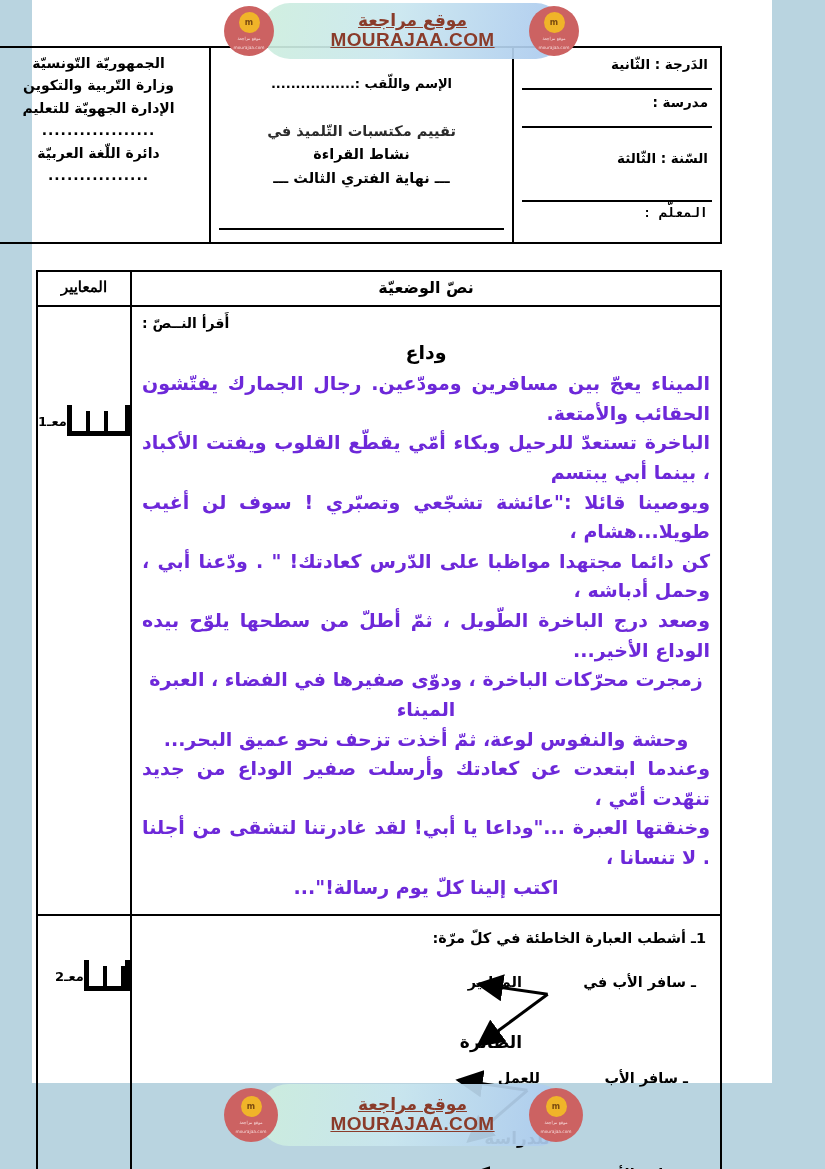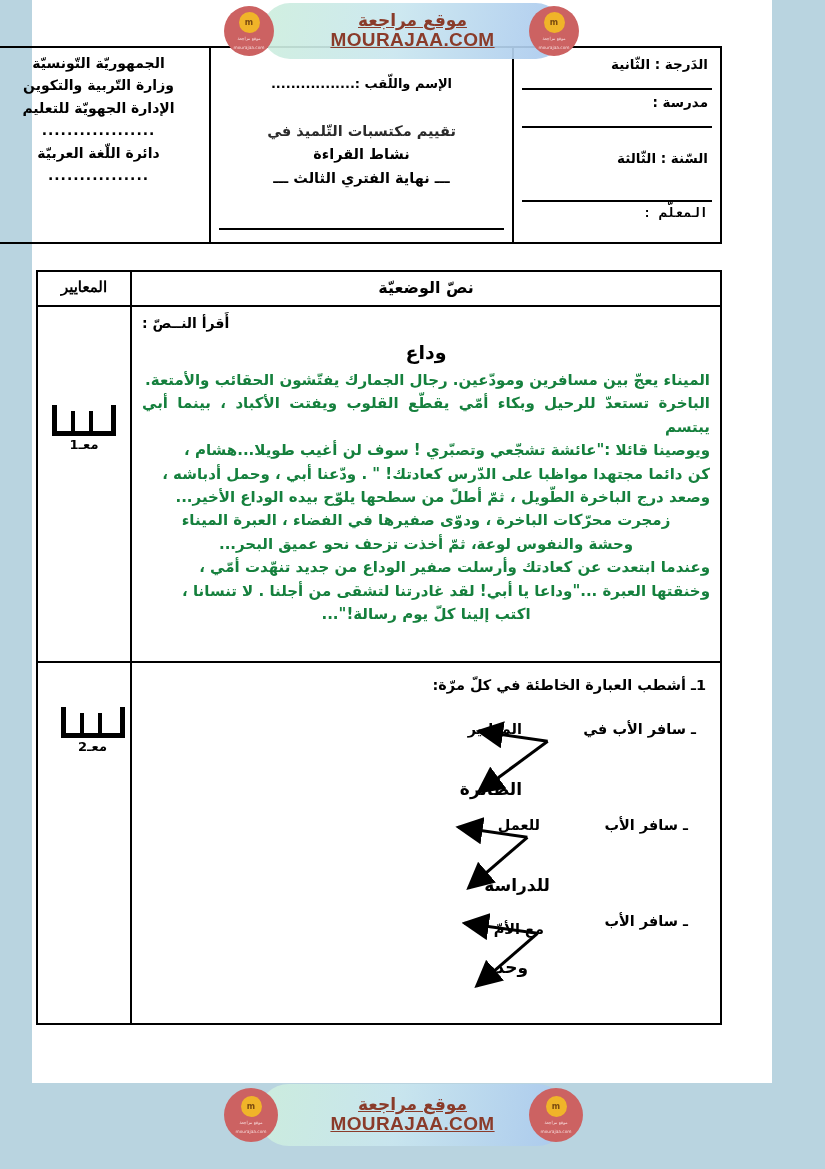--- a/index.html
+++ b/index.html
@@ -107,21 +107,21 @@
     text-align:center;font-weight:bold;direction:rtl;
     padding:6px 0 8px;font-size:16px;
   }
   .th-crit{font-size:15px;font-family:Liberation Serif, serif;}
 
   .crit-box{
     height:100%;position:relative;
   }
   .crit-mark{
     position:absolute;left:0;right:0;
-    display:flex;flex-direction:column;align-items:center;
+    display:flex;flex-direction:row;align-items:center;
   }
   .comb{
     width:54px;height:26px;
     border-left:5px solid #000;
     border-right:5px solid #000;
     border-bottom:5px solid #000;
     position:relative;
   }
   .comb::before,.comb::after{
     content:"";position:absolute;top:6px;bottom:0;width:4px;background:#000;
@@ -135,22 +135,22 @@
   .txt-pad{padding:8px 10px 12px 10px;}
   .instr{
     direction:rtl;text-align:left;font-size:14px;font-weight:bold;
     padding-right:6px;
   }
   .doc-title{
     text-align:center;font-size:19px;font-weight:bold;direction:rtl;
     margin:10px 0 6px;
   }
   .para{
-    direction:rtl;text-align:justify;font-size:15px;
-    line-height:1.56;color:#15803d;font-weight:bold;
+    direction:rtl;text-align:justify;font-size:19px;
+    line-height:1.56;color:#6d28d9;font-weight:bold;
   }
   .para div{margin:0;}
 
   .q-line{
     direction:rtl;text-align:right;font-size:14.5px;font-weight:bold;
     padding:6px 4px 4px 0;
   }
 
   .grp{position:relative;height:96px;direction:rtl;}
   .grp-stem{

